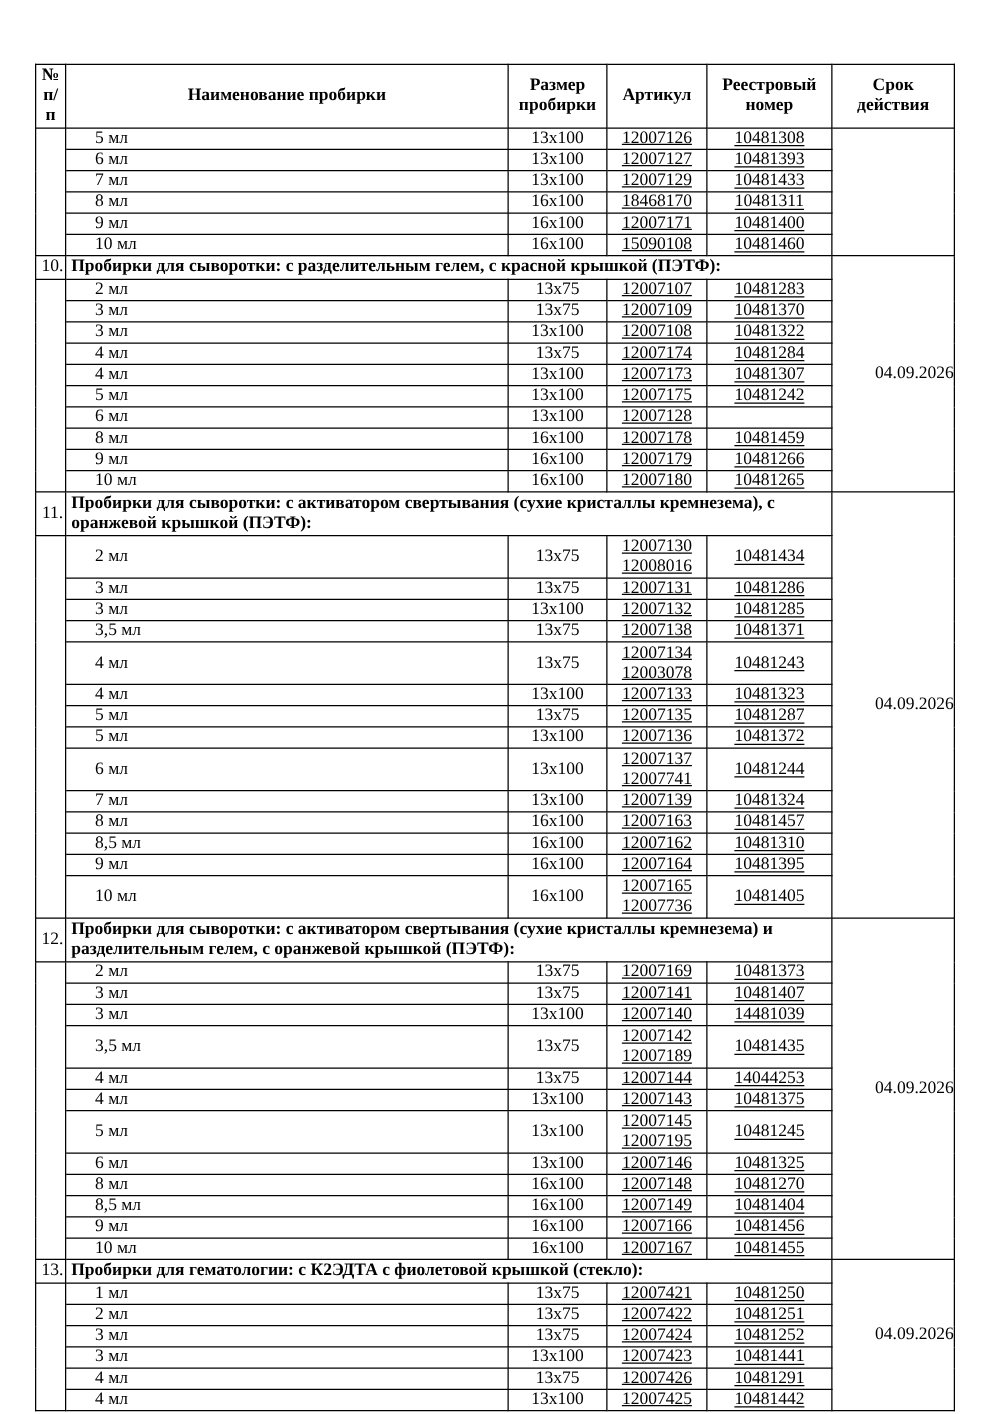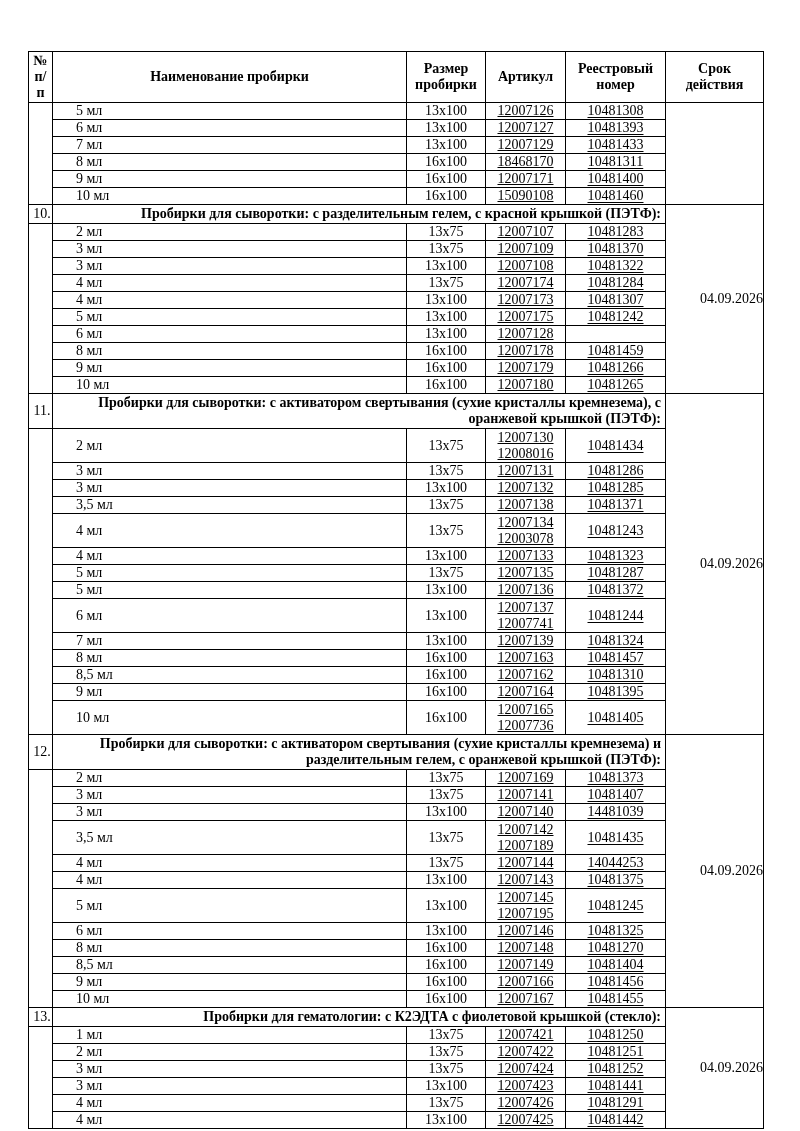--- a/index.html
+++ b/index.html
@@ -19,21 +19,21 @@
   }
   th { font-weight:bold; text-align:center; height:33px; padding:1px 2px; }
   tr.row-reg  { height:17px; }
   tr.row-dbl  { height:34px; }
   tr.shead-1  { height:18px; }
   tr.shead-2  { height:35px; }
   td.cell-name { text-align:left; padding-left:23px; }
   td.cell-num  { text-align:center; padding-left:3px; }
   td.cell-c    { text-align:center; }
   td.cell-article { text-align:center; white-space:pre-line;text-decoration:underline; }
-  td.section-title { font-weight:bold; text-align:right; padding:1px 4px; }
+  td.section-title { font-weight:bold; text-align:left; padding:1px 4px; }
   td.cell-validity { text-align:right; }
   .registry-link { text-decoration:underline; text-underline-offset:2px; }
 </style>
 </head>
 <body>
 
 <div class="page">
   <table class="doc-table">
     <colgroup>
       <col style="width:24px">

